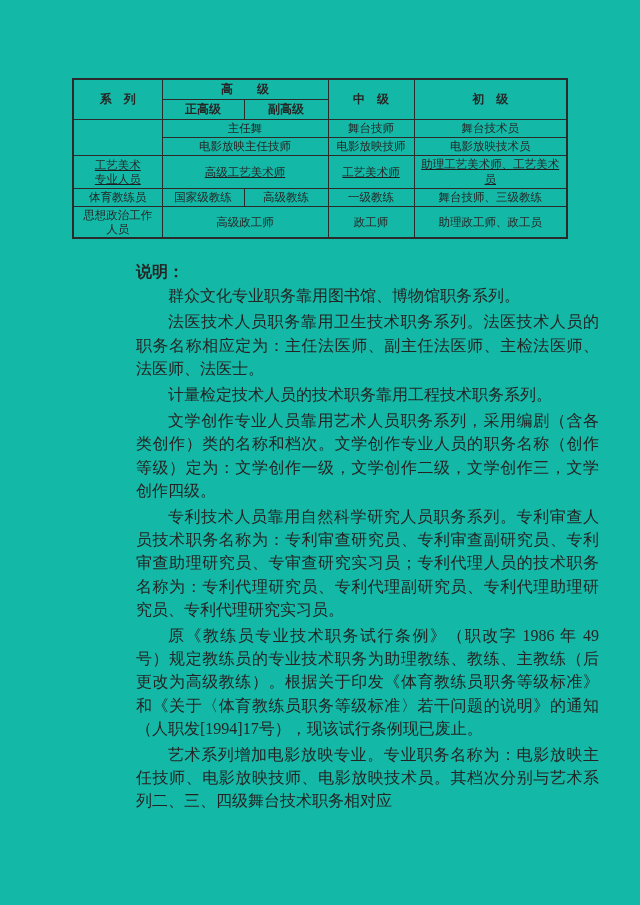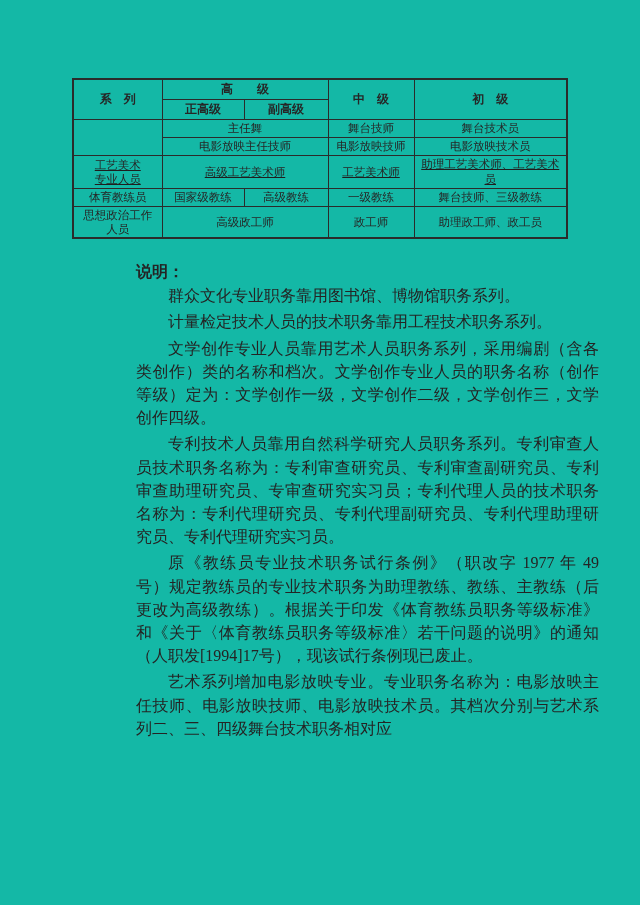--- a/index.html
+++ b/index.html
@@ -115,20 +115,21 @@
         <td colspan="2">高级政工师</td>
         <td>政工师</td>
         <td>助理政工师、政工员</td>
       </tr>
     </tbody>
   </table>
 
   <div class="notes">
     <div class="notes-title">说明：</div>
     <p>群众文化专业职务靠用图书馆、博物馆职务系列。</p>
+    <p>法医技术人员职务靠用卫生技术职务系列。法医技术人员的职务名称相应定为：主任法医师、副主任法医师、主检法医师、法医师、法医士。</p>
     <p>计量检定技术人员的技术职务靠用工程技术职务系列。</p>
     <p>文学创作专业人员靠用艺术人员职务系列，采用编剧（含各类创作）类的名称和档次。文学创作专业人员的职务名称（创作等级）定为：文学创作一级，文学创作二级，文学创作三，文学创作四级。</p>
     <p>专利技术人员靠用自然科学研究人员职务系列。专利审查人员技术职务名称为：专利审查研究员、专利审查副研究员、专利审查助理研究员、专审查研究实习员；专利代理人员的技术职务名称为：专利代理研究员、专利代理副研究员、专利代理助理研究员、专利代理研究实习员。</p>
-    <p>原《教练员专业技术职务试行条例》（职改字 1977 年 49 号）规定教练员的专业技术职务为助理教练、教练、主教练（后更改为高级教练）。根据关于印发《体育教练员职务等级标准》和《关于〈体育教练员职务等级标准〉若干问题的说明》的通知（人职发[1994]17号），现该试行条例现已废止。</p>
+    <p>原《教练员专业技术职务试行条例》（职改字 1986 年 49 号）规定教练员的专业技术职务为助理教练、教练、主教练（后更改为高级教练）。根据关于印发《体育教练员职务等级标准》和《关于〈体育教练员职务等级标准〉若干问题的说明》的通知（人职发[1994]17号），现该试行条例现已废止。</p>
     <p>艺术系列增加电影放映专业。专业职务名称为：电影放映主任技师、电影放映技师、电影放映技术员。其档次分别与艺术系列二、三、四级舞台技术职务相对应</p>
   </div>
 
 </div>
 
 </body></html>

